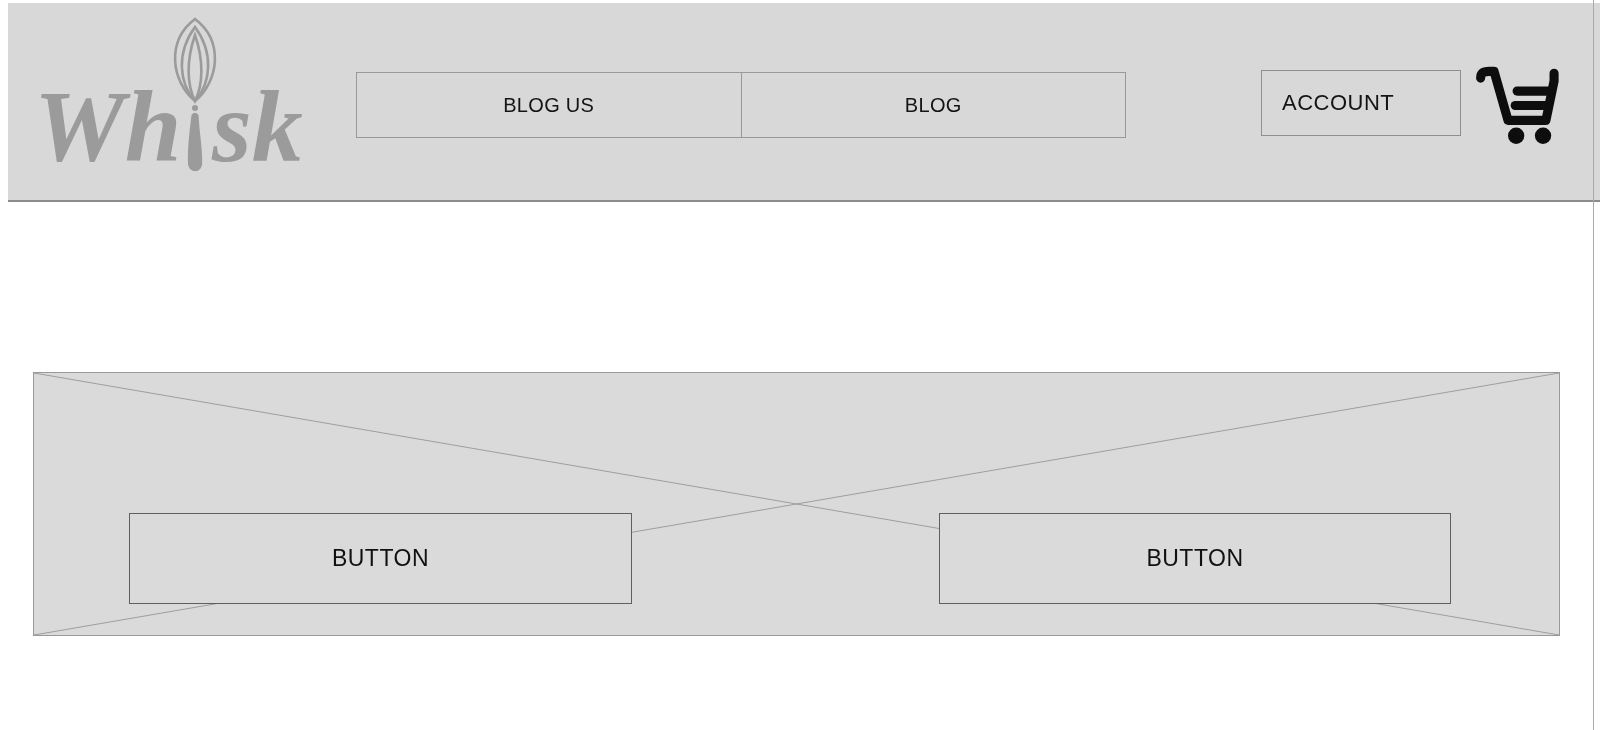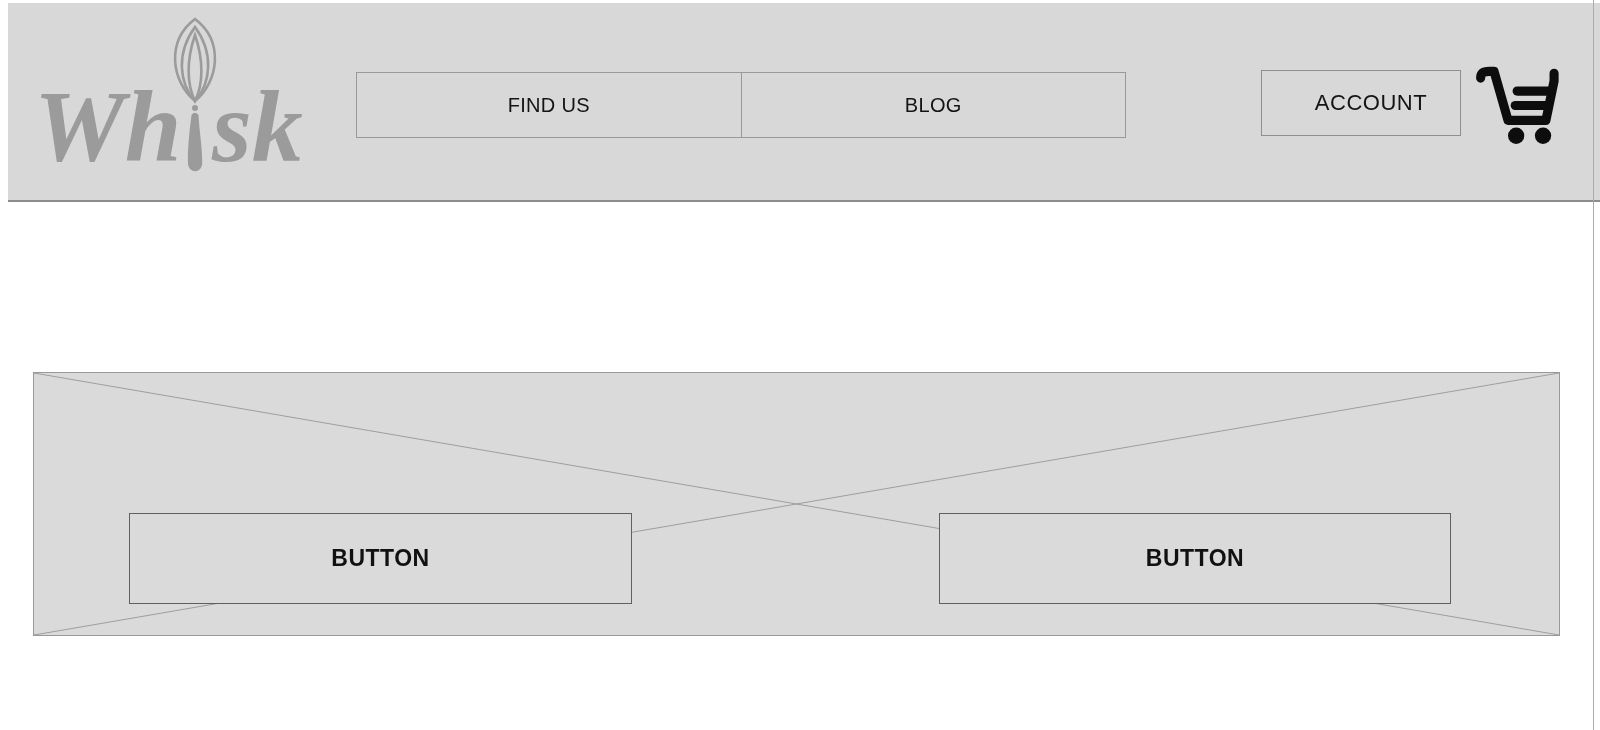--- a/index.html
+++ b/index.html
@@ -19,35 +19,35 @@
   }
   .nav-item{
     flex:1;display:flex;align-items:center;justify-content:center;
     text-align:center;font-size:20px;line-height:25px;color:#141414;
     letter-spacing:.3px;padding:0 24px;box-sizing:border-box;cursor:pointer;
   }
   .nav-item + .nav-item{border-left:1.5px solid #999;}
   .account-button{
     position:absolute;left:1253px;top:67px;width:200px;height:66px;
     border:1.5px solid #8f8f8f;box-sizing:border-box;
-    display:flex;align-items:center;justify-content:center;
+    display:flex;align-items:center;
     font-size:22px;letter-spacing:.5px;color:#141414;cursor:pointer;padding-left:20px;
   }
   .cart{position:absolute;left:1464px;top:58px;width:96px;height:88px;cursor:pointer;}
   
   .hero{
     position:absolute;left:33px;top:372px;width:1527px;height:264px;
     background:#dadada;border:1px solid #999;box-sizing:border-box;
   }
   .hero .diag{position:absolute;left:0;top:0;width:100%;height:100%;display:block;}
   .hero-btn{
     position:absolute;top:140px;height:91px;background:#dadada;
     border:1.5px solid #5f5f5f;box-sizing:border-box;
     display:flex;align-items:center;justify-content:center;
-    font-size:23px;letter-spacing:.5px;color:#111;cursor:pointer;font-weight:bold;
+    font-size:23px;letter-spacing:.5px;color:#111;cursor:pointer;
   }
   .hero-btn.left{left:95px;width:503px;}
   .hero-btn.right{left:905px;width:512px;}
   
   .window-edge{position:absolute;left:1593px;top:0;width:1px;height:730px;background:#ababab;}
 </style>
 </head>
 <body>
 
 <div class="page">
@@ -69,21 +69,21 @@
 
         <g fill="#9b9b9b">
           <circle cx="157" cy="99" r="3"></circle>
           <path d="M153.5,106 C151,126 149.5,142 150,154 C150.3,165 164,165 164.2,154 C164.5,140 161.5,124 160.5,106 C158,103 156,103 153.5,106 Z"></path>
         </g>
       </svg>
     </div>
 
     <nav class="main-nav">
       <div class="nav-item">
-        <span>FIND US</span>
+        <span>BLOG US</span>
       </div>
       <div class="nav-item">
         <span>BLOG</span>
       </div>
     </nav>
 
     <div class="account-button">
       <span>ACCOUNT</span>
     </div>
 

